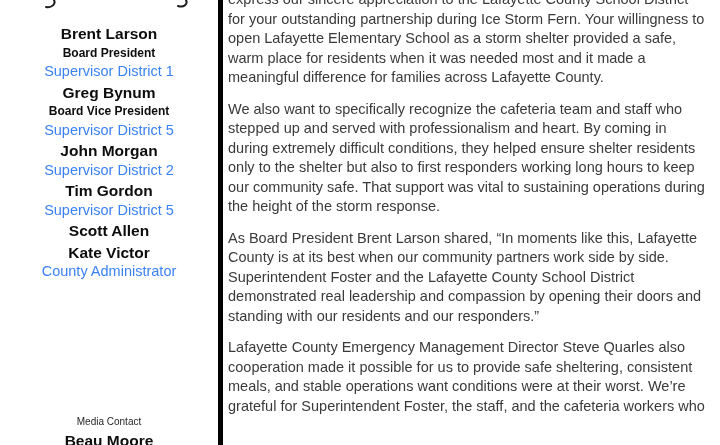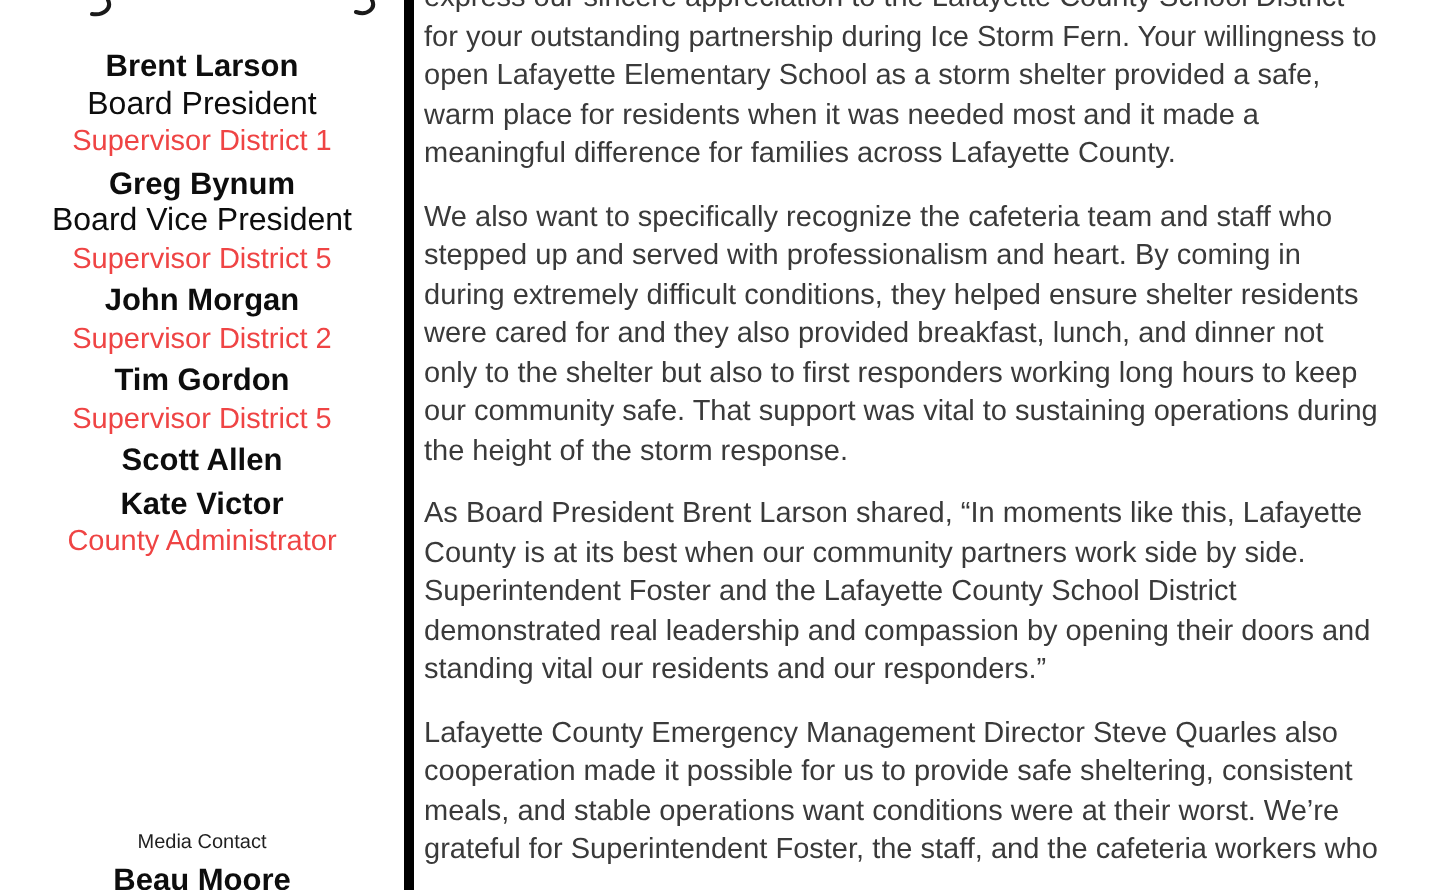--- a/index.html
+++ b/index.html
@@ -5,31 +5,31 @@
   html, body { margin: 0; padding: 0; }
   body {
     width: 720px; height: 445px; overflow: hidden;
     background: #ffffff;
     font-family: "Liberation Sans", sans-serif;
   }
   .page { display: flex; width: 720px; height: 445px; }
 
   
   .sidebar {
-    width: 202px; height: 445px; flex-shrink: 0;
+    width: 218px; height: 445px; flex-shrink: 0;
     position: relative; box-sizing: border-box;
     display: flex; flex-direction: column; align-items: center;
     text-align: center; padding-top: 25px;
     overflow: hidden; color: #161616;
   }
   .flourish { position: absolute; top: 0; left: 0; }
   .member { line-height: 18.5px; margin-bottom: 3px; }
   .member-name { font-weight: bold; font-size: 15.5px; color: #0d0d0d; }
-  .member-role { font-size: 14.5px; color: #ef4444; }
-  .member-role.bold { font-weight: normal; font-size: 16px; color: #0d0d0d; }
+  .member-role { font-size: 14.5px; color: #3b82f6; }
+  .member-role.bold { font-weight: bold; font-size: 12px; color: #0d0d0d; }
   .media-contact { margin-top: auto; margin-bottom: -5px; line-height: 18.5px; }
   .media-contact-label { font-size: 10px; color: #1f1f1f; }
   .media-contact-name { font-weight: bold; font-size: 15.5px; color: #0d0d0d; }
 
   
   .divider { width: 5px; height: 445px; flex-shrink: 0; background: #000000; }
 
   
   .main {
     flex: 1; overflow: hidden;
@@ -92,31 +92,30 @@
         <div class="line">express our sincere appreciation to the Lafayette County School District</div>
         <div class="line">for your outstanding partnership during Ice Storm Fern. Your willingness to</div>
         <div class="line">open Lafayette Elementary School as a storm shelter provided a safe,</div>
         <div class="line">warm place for residents when it was needed most and it made a</div>
         <div class="line">meaningful difference for families across Lafayette County.</div>
       </div>
       <div class="paragraph">
         <div class="line">We also want to specifically recognize the cafeteria team and staff who</div>
         <div class="line">stepped up and served with professionalism and heart. By coming in</div>
         <div class="line">during extremely difficult conditions, they helped ensure shelter residents</div>
-        <div class="line">were cared for and they also provided breakfast, lunch, and dinner not</div>
         <div class="line">only to the shelter but also to first responders working long hours to keep</div>
         <div class="line">our community safe. That support was vital to sustaining operations during</div>
         <div class="line">the height of the storm response.</div>
       </div>
       <div class="paragraph">
         <div class="line">As Board President Brent Larson shared, “In moments like this, Lafayette</div>
         <div class="line">County is at its best when our community partners work side by side.</div>
         <div class="line">Superintendent Foster and the Lafayette County School District</div>
         <div class="line">demonstrated real leadership and compassion by opening their doors and</div>
-        <div class="line">standing vital our residents and our responders.”</div>
+        <div class="line">standing with our residents and our responders.”</div>
       </div>
       <div class="paragraph">
         <div class="line">Lafayette County Emergency Management Director Steve Quarles also</div>
         <div class="line">cooperation made it possible for us to provide safe sheltering, consistent</div>
         <div class="line">meals, and stable operations want conditions were at their worst. We’re</div>
         <div class="line">grateful for Superintendent Foster, the staff, and the cafeteria workers who</div>
       </div>
     </div>
 
 </div>

